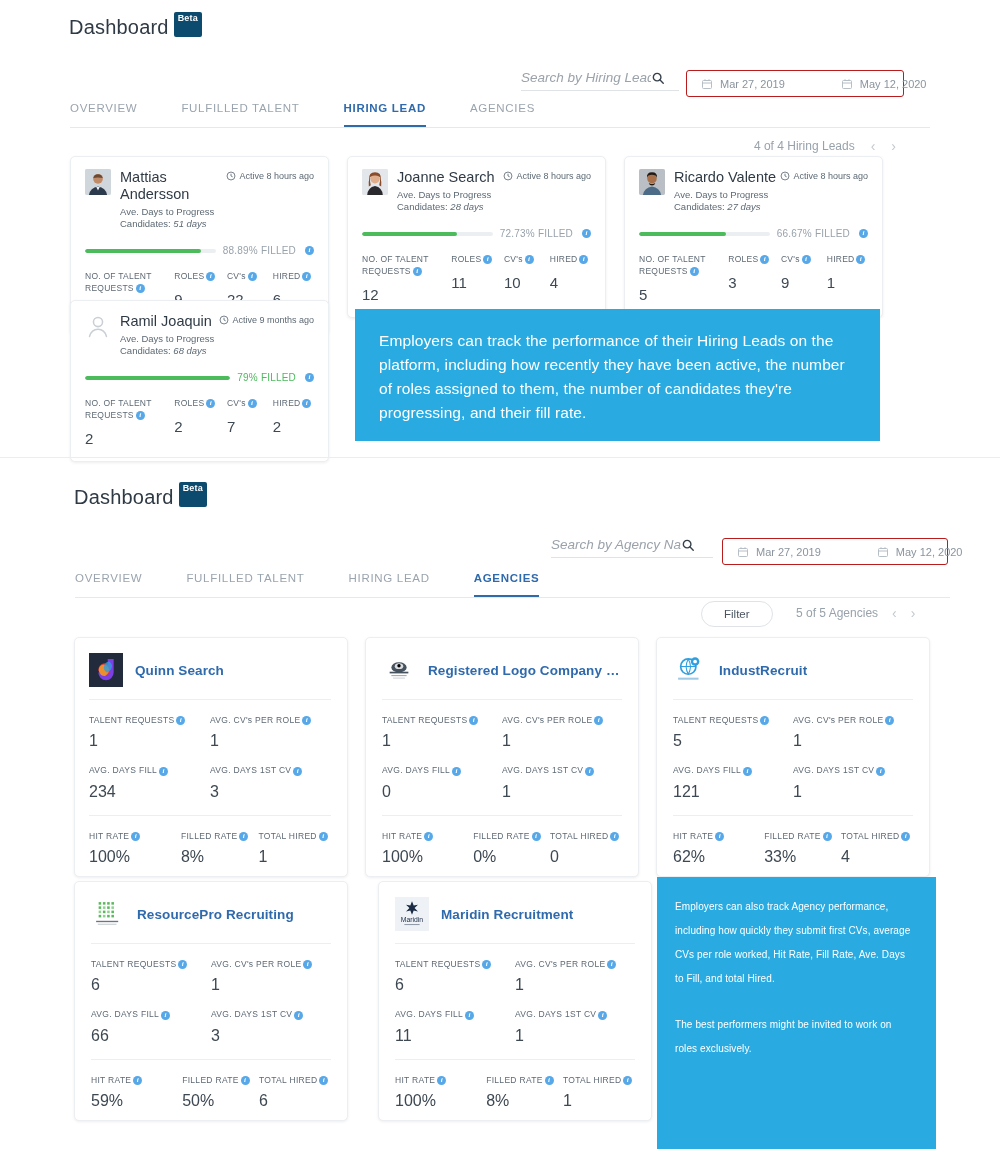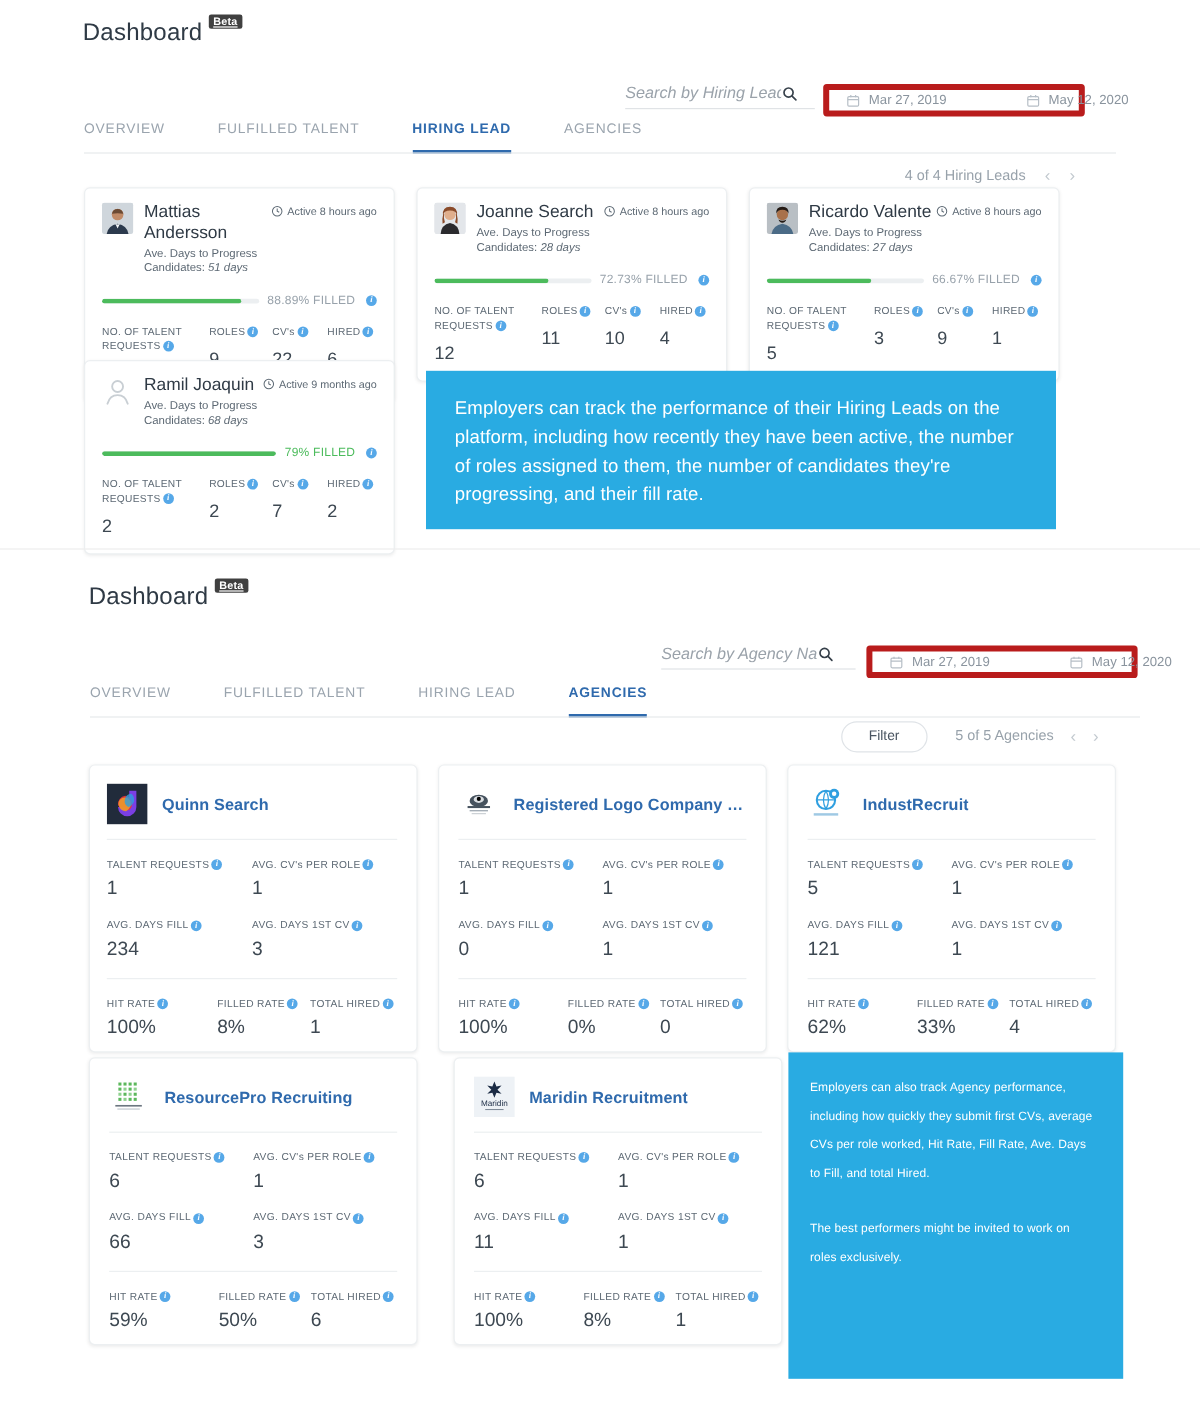--- a/index.html
+++ b/index.html
@@ -12,24 +12,24 @@
   }
   body { position: relative; width: 1000px; height: 1172px; overflow: hidden; }
 
   
   .section { position: relative; }
   .page-title-row { display: flex; align-items: flex-start; gap: 5px; }
   .page-title {
     font-size: 20px; font-weight: 400; color: #2f3a45; letter-spacing: .2px;
   }
   .beta-badge {
-    display: inline-block; background: #404040; color: #fff;
+    display: inline-block; background: #0c4a6e; color: #fff;
     font-size: 9px; line-height: 11px; font-weight: 700;
-    padding: 1px 4px 0; border-radius: 2px; letter-spacing: .2px;
-    position: relative; top: -4px; text-decoration: underline;
+    padding: 1px 4px 13px; border-radius: 2px; letter-spacing: .2px;
+    position: relative; top: -4px;
   }
 
   .tabs-row { display: flex; align-items: flex-end; position: relative; margin-top: 24px; }
   .tab {
     font-size: 11.5px; letter-spacing: .7px; color: #9aa4ae;
     padding: 0 0 11px 0; margin-right: 44px; cursor: pointer;
     border-bottom: 3px solid transparent; white-space: nowrap;
   }
   .tab.active { color: #2f6aad; font-weight: 700; border-bottom-color: #2f6aad; }
   .tabs-underline { position: absolute; left: 0; right: 0; bottom: 0; height: 1px; background: #e6e9ec; }
@@ -39,23 +39,22 @@
   .search-box input {
     border: none; outline: none; font-size: 13.5px; font-style: italic;
     color: #98a0a8; font-family: "Liberation Sans", sans-serif; background: transparent;
     width: 130px;
   }
   .search-box input::placeholder { color: #9aa2aa; font-style: italic; }
   .search-icon { width: 14px; height: 14px; flex: 0 0 auto; }
 
   .date-range {
     position: absolute; display: flex; align-items: center;
-    border: 5px solid #b91c1c; border-radius: 3px; height: 27px;
+    border: 1px solid #b91c1c; border-radius: 3px; height: 27px;
     background: #fff;
-    gap: 10px;
   }
   .date-cell { display: flex; align-items: center; gap: 7px; padding: 0 14px; height: 100%; }
   .date-cell span { font-size: 11px; color: #8a949e; white-space: nowrap; }
   .cal-icon { width: 12px; height: 12px; flex: 0 0 auto; }
 
   
   .hl-card {
     position: absolute; background: #fff; border: 1px solid #eceff1;
     border-radius: 5px; box-shadow: 0 1px 3px rgba(0,0,0,.07);
     width: 259px; padding: 12px 14px 14px;

